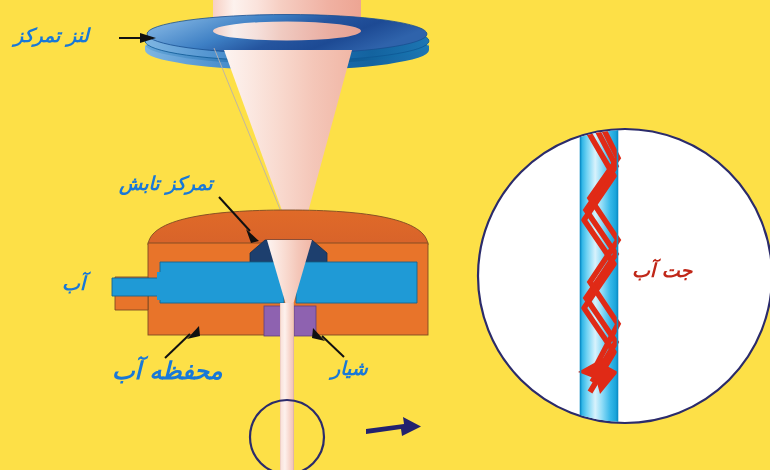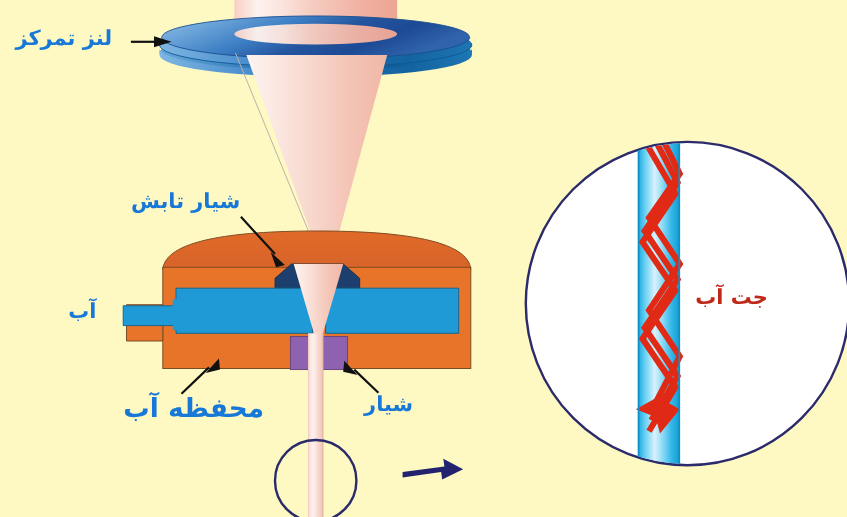--- a/index.html
+++ b/index.html
@@ -10,21 +10,22 @@
   body {
     width: 770px; height: 470px;
     font-family: "DejaVu Sans", "Liberation Sans", sans-serif;
     overflow: hidden;
     position: relative;
   }
   #diagram-root {
     position: relative;
     width: 770px;
     height: 470px;
-    background: #fef9c3;
+    background: #fde047;
+    font-style: italic;
   }
   #scene { position: absolute; top: 0; left: 0; }
   .lbl {
     position: absolute;
     direction: rtl;
     unicode-bidi: bidi-override;
     white-space: nowrap;
     font-weight: bold;
     line-height: 1;
     user-select: none;
@@ -211,21 +212,21 @@
         <path d="M578,372 L614,352 L607,366 L618,372 L600,394 L596,379 Z" fill="#e02a16"></path>
 
         <line x1="580.5" y1="128" x2="580.5" y2="426" stroke="#0f8fc8" stroke-width="1.6"></line>
         <line x1="617.5" y1="128" x2="617.5" y2="426" stroke="#0f8fc8" stroke-width="1.6"></line>
       </g>
     </g>
   </svg>
 
   <div class="lbl lbl-blue" id="label-focusing-lens">لنز تمرکز</div>
 
-  <div class="lbl lbl-blue" id="label-radiation-groove">شیار تابش</div>
+  <div class="lbl lbl-blue" id="label-radiation-groove">تمرکز تابش</div>
 
   <div class="lbl lbl-blue" id="label-water">آب</div>
 
   <div class="lbl lbl-blue" id="label-water-chamber">محفظه آب</div>
 
   <div class="lbl lbl-blue" id="label-nozzle">شیار</div>
 
   <div class="lbl lbl-red" id="label-water-jet">جت آب</div>
 
 </div>

